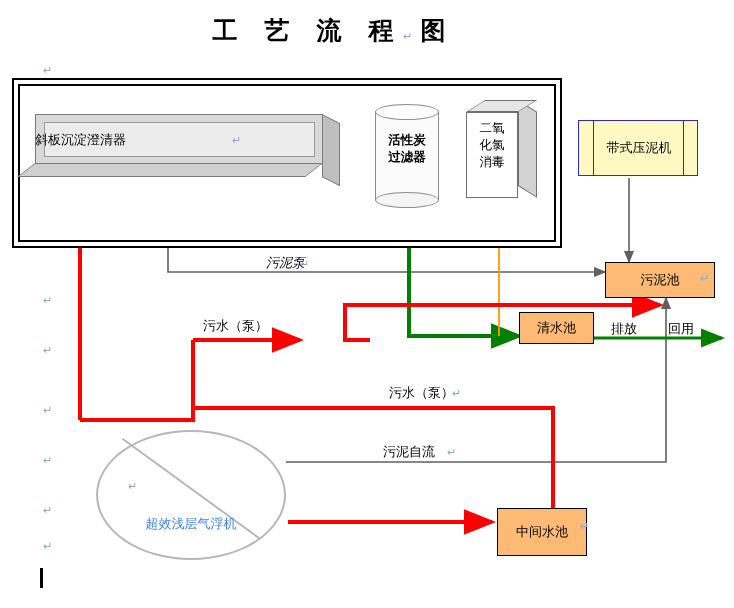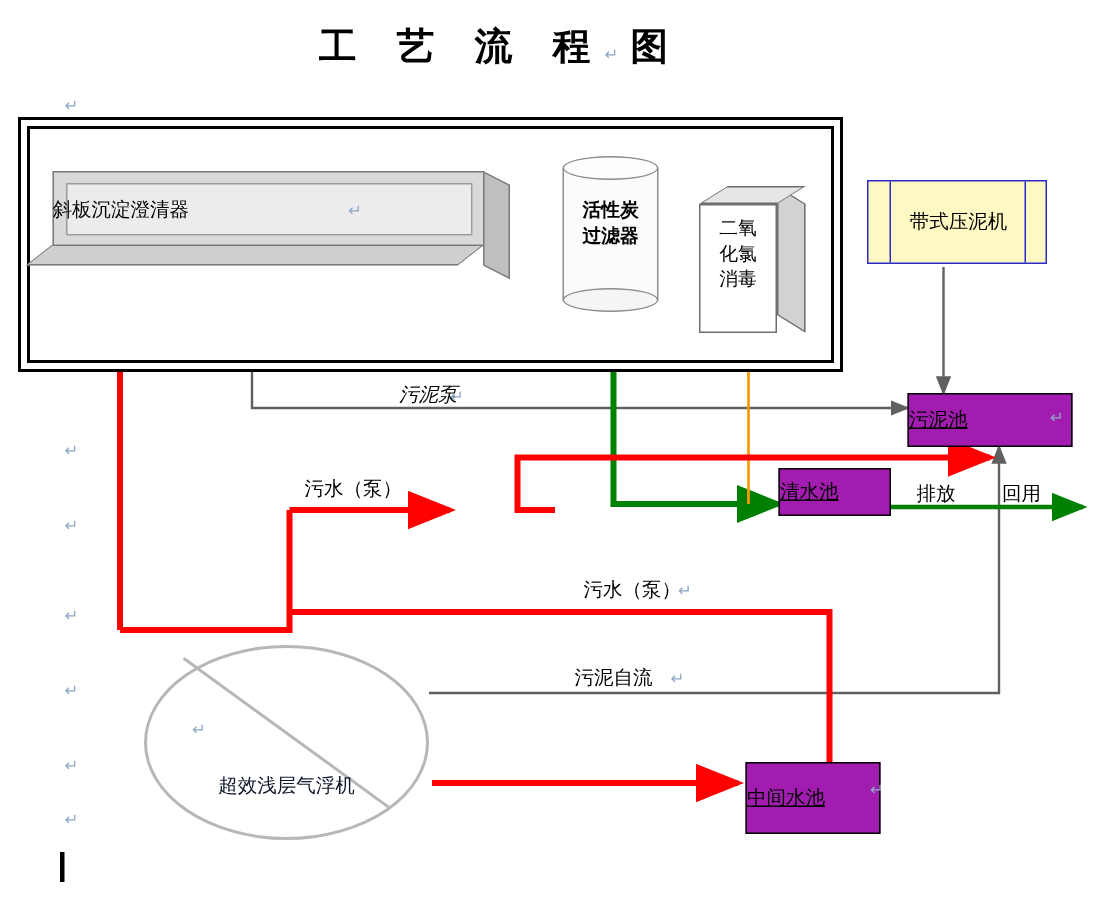--- a/index.html
+++ b/index.html
@@ -163,21 +163,20 @@
     color: #000;
     z-index: 4;
   }
   
   #chlorine-box {
     position: absolute;
     left: 466px;
     top: 100px;
     width: 72px;
     height: 102px;
-    margin-top: 24px;
   }
   #chlorine-box .front {
     position: absolute;
     left: 0;
     top: 12px;
     width: 52px;
     height: 86px;
     background: #ffffff;
     border: 1px solid #6f6f6f;
     box-sizing: border-box;
@@ -240,29 +239,29 @@
     left: 0;
     top: 18px;
     width: 120px;
     text-align: center;
     font-size: 13px;
     color: #000;
   }
   
   .node-box {
     position: absolute;
-    background: #a21caf;
+    background: #fdba74;
     border: 1.7px solid #000;
     box-sizing: border-box;
     font-size: 13px;
     color: #000;
     display: flex;
     align-items: center;
-    text-align: center;
-    text-decoration: underline;
+    justify-content: center;
+    text-align: center;
   }
   
   #daf-circle {
     position: absolute;
     left: 96px;
     top: 430px;
     width: 190px;
     height: 130px;
   }
   #daf-circle .ring {
@@ -285,21 +284,21 @@
     transform: rotate(36deg);
     transform-origin: left top;
   }
   #daf-circle .label {
     position: absolute;
     left: 0;
     top: 85px;
     width: 190px;
     text-align: center;
     font-size: 13px;
-    color: #0f172a;
+    color: #3b82f6;
   }
   
   .flow-label {
     position: absolute;
     font-size: 13px;
     color: #000;
     white-space: nowrap;
   }
   
   .pilcrow {

